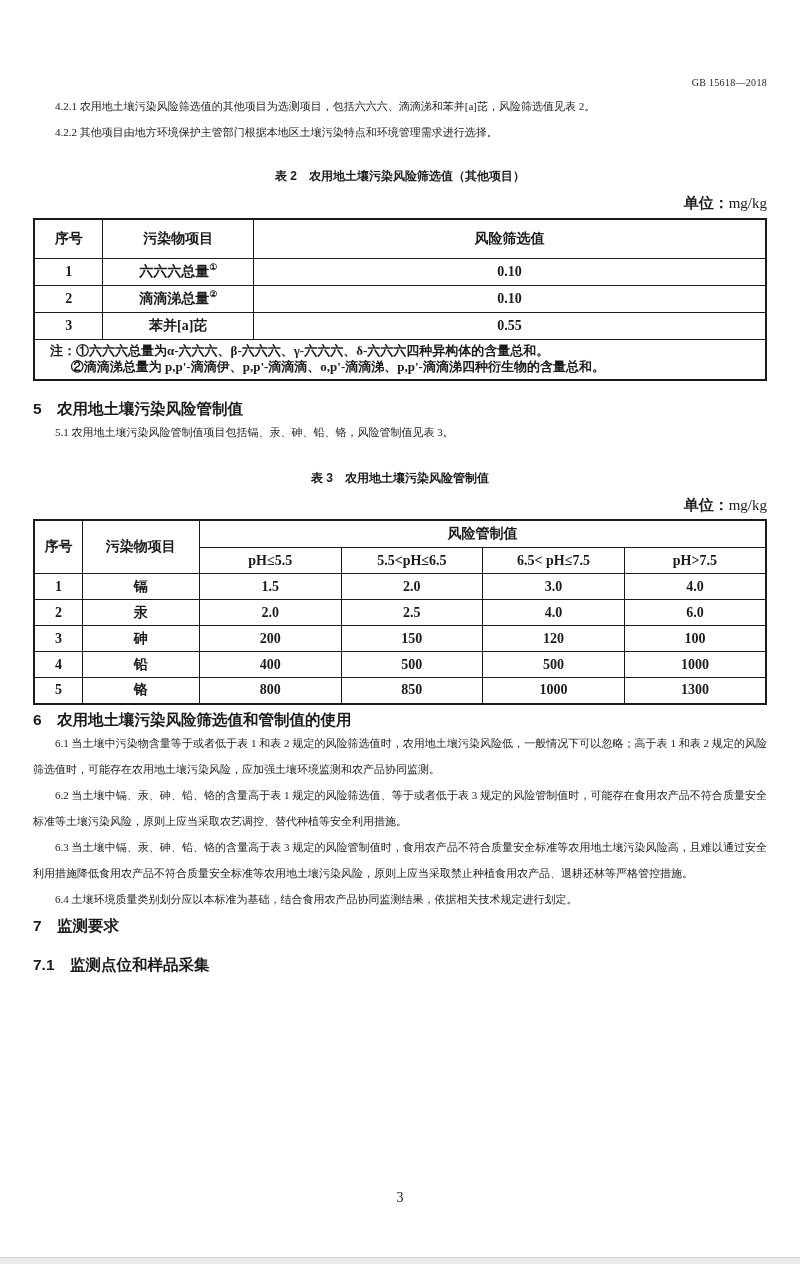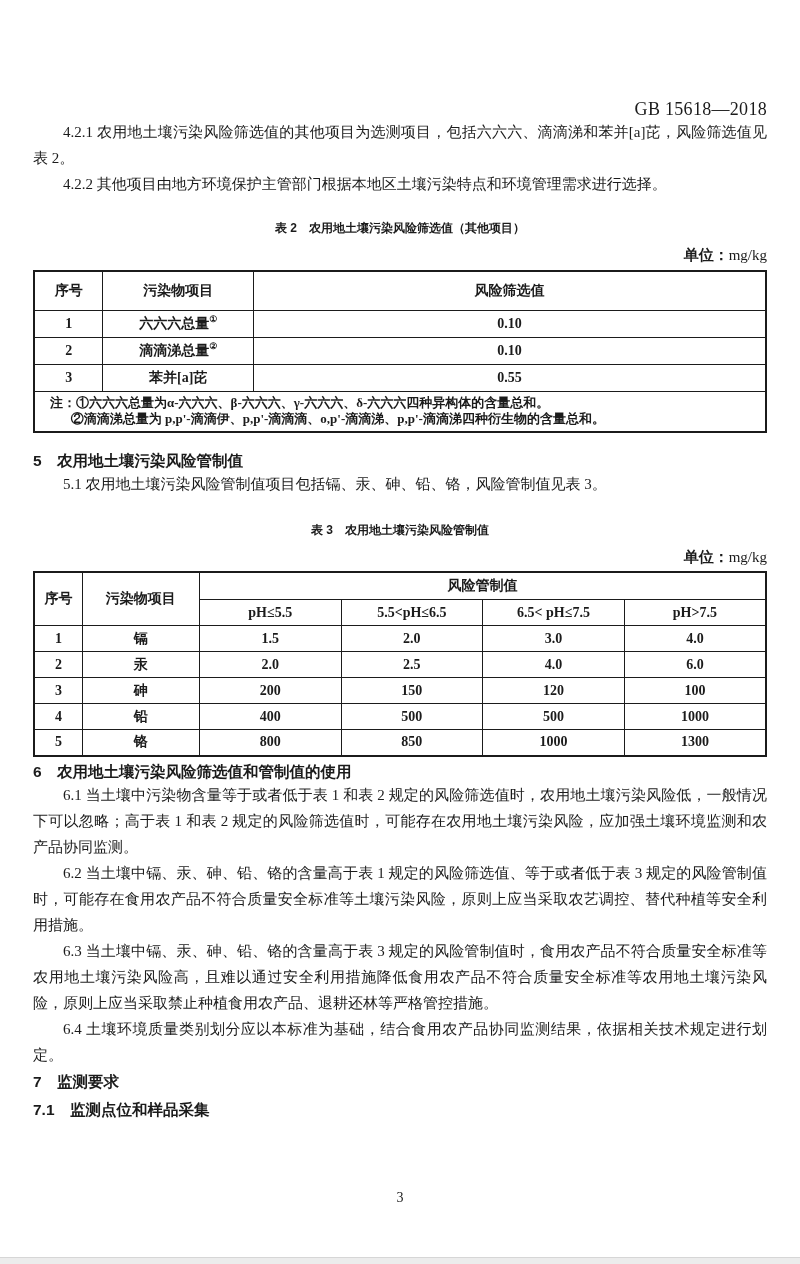--- a/index.html
+++ b/index.html
@@ -8,30 +8,30 @@
     width:800px; height:1264px;
     background:#ffffff;
     overflow:hidden;
     font-family:"Liberation Serif","DejaVu Serif",serif;
     color:#1b1b1b;
     box-sizing:border-box;
   }
   .content { padding:0 33px; }
 
   .gb-header {
-    padding-top:99px;
+    padding-top:73px;
     text-align:right;
-    font-size:18px;
+    font-size:10px;
     line-height:20px;
     letter-spacing:0.3px;
   }
 
   p.body {
     margin:0;
-    font-size:15px;
+    font-size:11px;
     line-height:26px;
     text-align:justify;
     text-indent:2em;
   }
   .mt10 { margin-top:10px; }
 
   .h-sans { font-family:"Liberation Sans","DejaVu Sans",sans-serif; font-weight:bold; }
 
   .tbl-title {
     text-align:center;
@@ -84,21 +84,21 @@
     font-size:15.5px;
     line-height:21px;
     margin:0;
   }
   .h5-heading  { margin-top:17px; }
   .p51 { margin-top:20px; }
   .t3-title { margin-top:22px; }
   .h6-heading { margin-top:4px; }
   .p6-first { margin-top:6px; }
   .h7-heading { margin-top:3px; }
-  .h71-heading { margin-top:7px; }
+  .h71-heading { margin-top:18px; }
 
   .page-number {
     position:absolute;
     left:0; right:0;
     bottom:58px;
     text-align:center;
     font-size:14px;
   }
 
   .bottom-strip {

